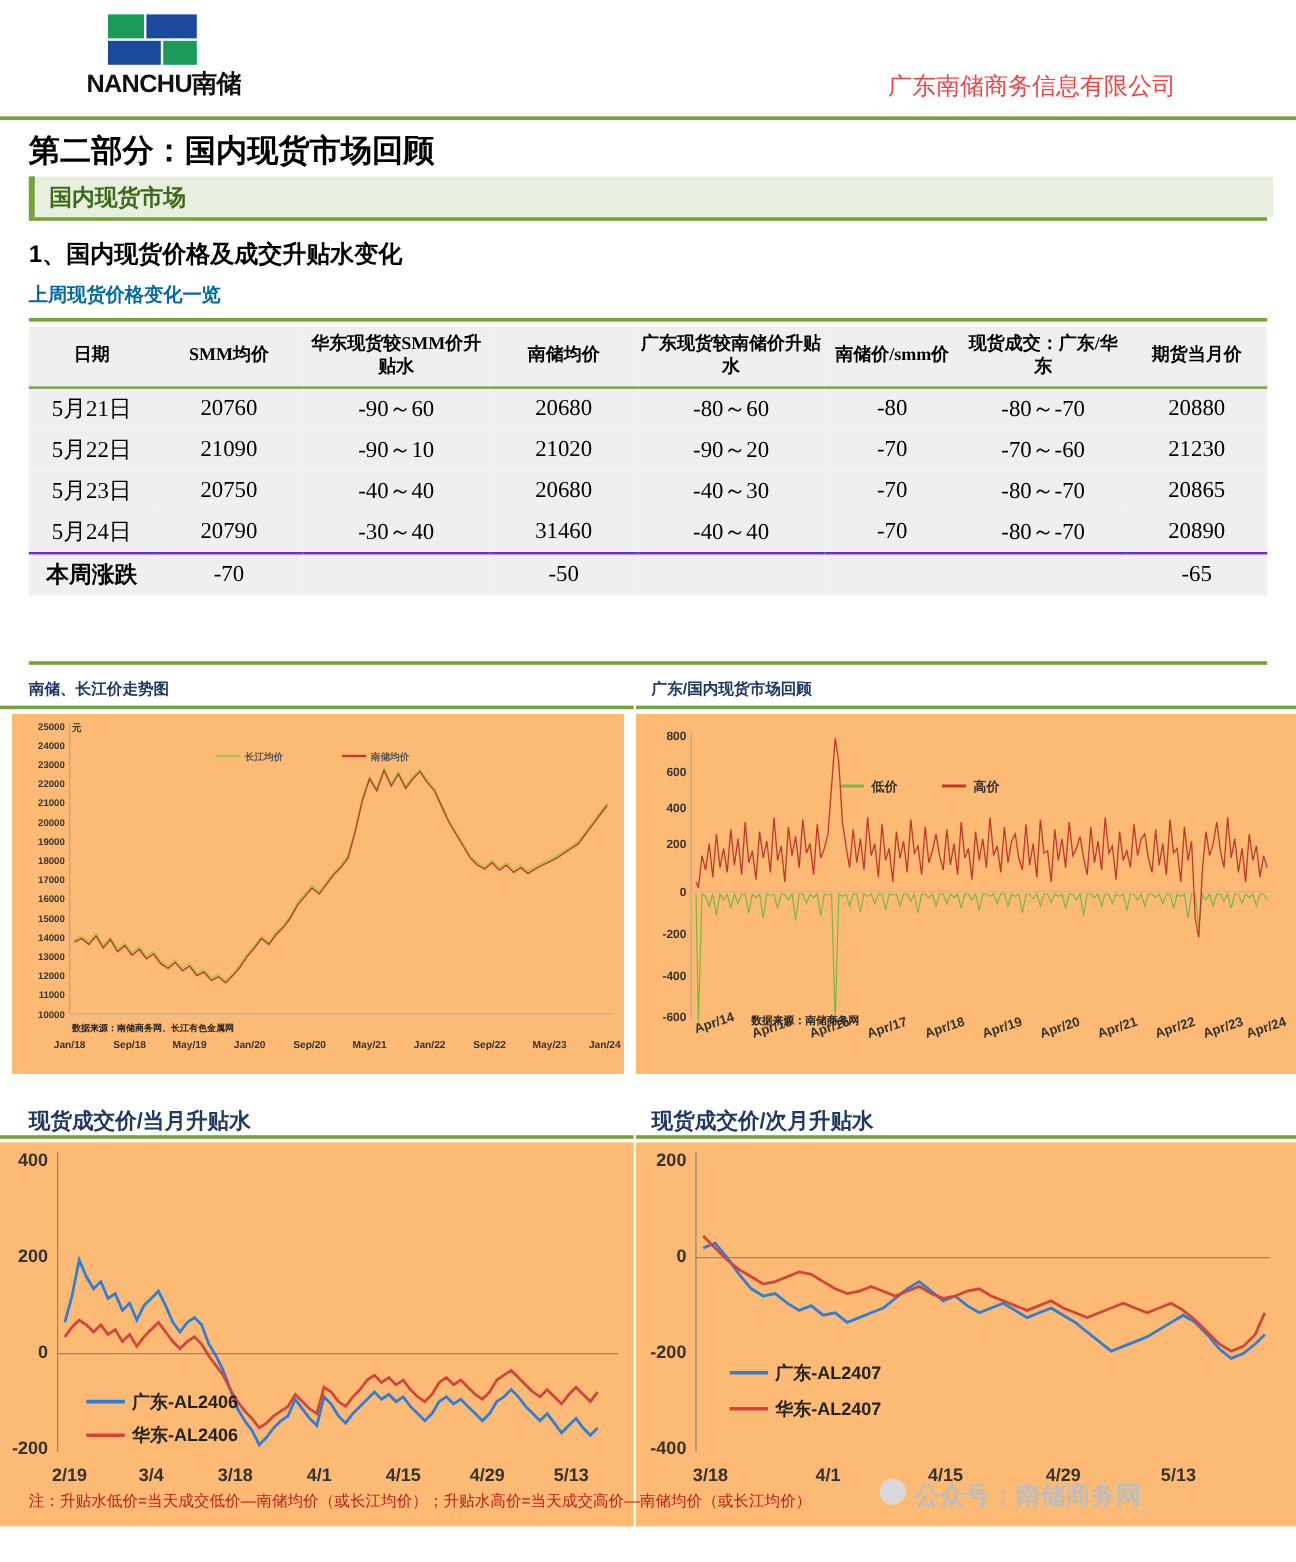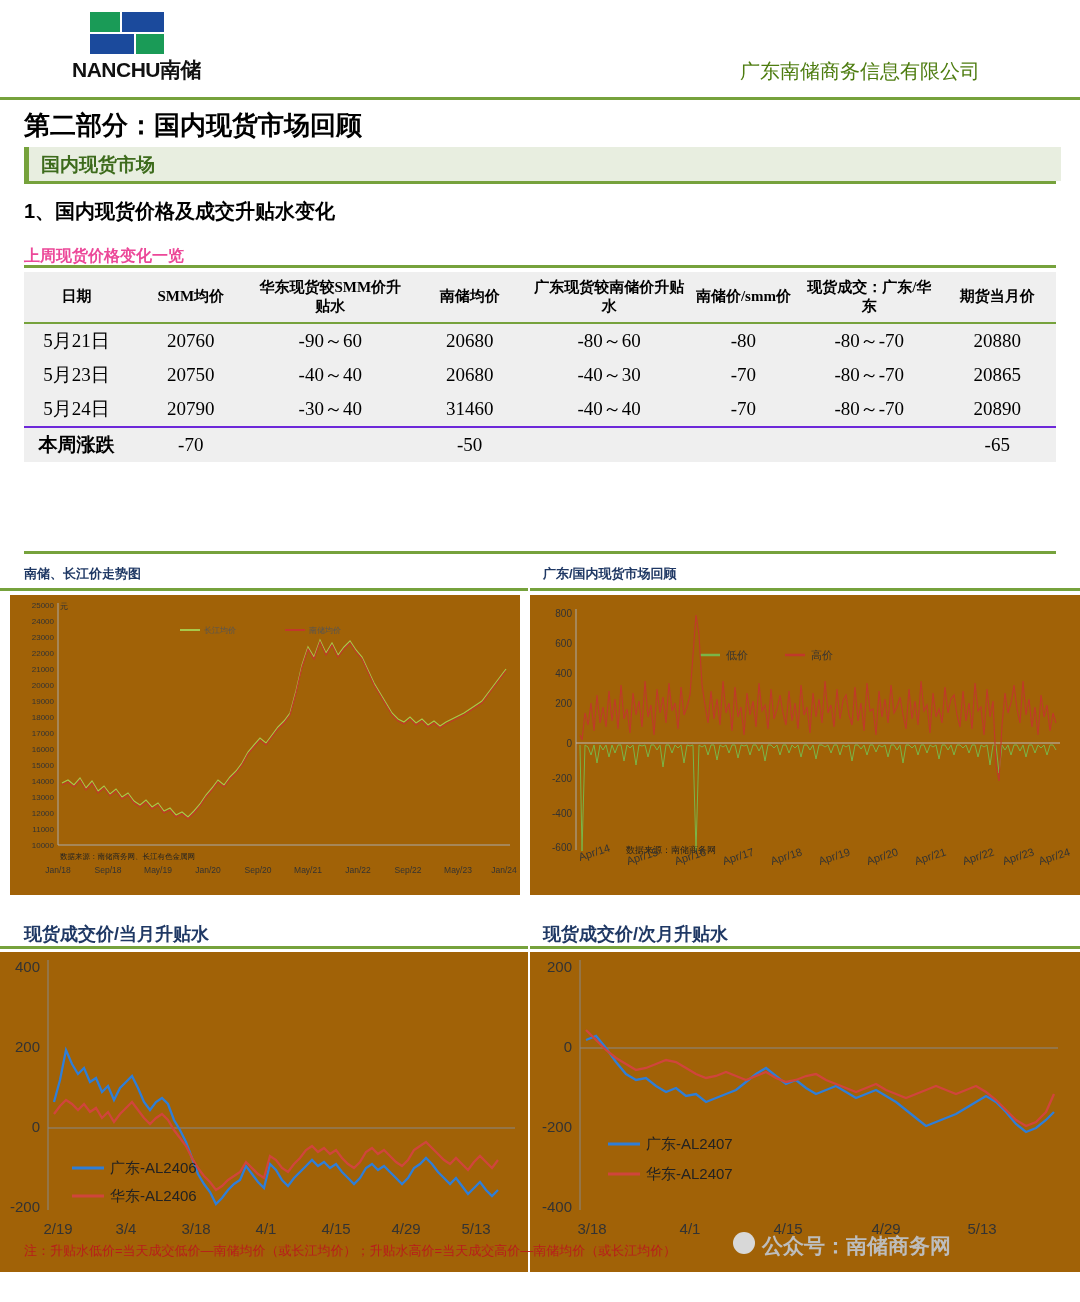--- a/index.html
+++ b/index.html
@@ -12,51 +12,51 @@
     overflow:hidden;
   }
   .page{position:relative;width:1080px;height:1302px;}
 
   
   .header{position:absolute;left:0;top:0;width:1080px;height:100px;text-align:center;}
   .logo-box{position:absolute;left:72px;top:12px;width:150px;height:72px;}
   .logo-mark{position:absolute;left:18px;top:0;width:74px;height:42px;}
   .logo-mark .bar{position:absolute;}
   .logo-text{position:absolute;left:0;top:44px;font-size:21px;font-weight:bold;letter-spacing:-0.5px;color:#111;}
-  .company{position:absolute;right:100px;top:58px;font-size:20px;color:#4d7c0f;}
+  .company{position:absolute;right:100px;top:58px;font-size:20px;color:#ef4444;}
   .header-rule{position:absolute;left:0;top:97px;width:1080px;height:3px;background:#76a23c;}
 
   
   .sec-title{position:absolute;left:24px;top:108px;font-size:26px;font-weight:bold;}
   .green-band{position:absolute;left:24px;top:147px;width:1032px;height:34px;background:#e8eee0;border-left:5px solid #76a23c;}
   .green-band span{display:block;padding:5px 0 0 12px;font-size:19px;font-weight:bold;color:#3d6b1c;}
   .band-rule{position:absolute;left:24px;top:181px;width:1032px;height:3px;background:#76a23c;}
   .sub-title{position:absolute;left:24px;top:198px;font-size:20px;font-weight:bold;}
-  .sub-title2{position:absolute;left:24px;top:246px;font-size:16px;font-weight:bold;color:#ec4899;}
+  .sub-title2{position:absolute;left:24px;top:236px;font-size:16px;font-weight:bold;color:#0369a1;}
   .rule-thin{position:absolute;left:24px;top:265px;width:1032px;height:3px;background:#76a23c;}
 
   
   table.price{position:absolute;left:24px;top:272px;width:1032px;border-collapse:collapse;table-layout:fixed;}
   table.price th{
     background:#efefef;border-bottom:2px solid #76a23c;
     font-size:15px;font-weight:bold;padding:6px 2px;text-align:center;line-height:1.25;
     font-family:"Liberation Serif","DejaVu Serif",serif;
   }
   table.price td{
     background:#efefef;font-size:19px;text-align:center;padding:4px 2px;
     font-family:"Liberation Serif","DejaVu Serif",serif;
   }
   table.price tr.last td{border-top:2px solid #6d28d9;font-weight:bold;}
   table.price tr.last td.val{font-weight:normal;}
   .tbl-bottom{position:absolute;left:24px;top:551px;width:1032px;height:3px;background:#76a23c;}
 
   
   .panel-title{position:absolute;font-size:13px;font-weight:bold;color:#1f3864;}
   .panel-rule{position:absolute;height:3px;background:#76a23c;}
-  .chart{position:absolute;background:#a16207;}
+  .chart{position:absolute;background:#fdba74;font-weight:bold;}
 
   .footnote{position:absolute;left:24px;top:1242px;font-size:13px;color:#b91c1c;}
 
   .watermark{position:absolute;left:730px;top:1232px;font-size:21px;color:#bdbdbd;font-weight:bold;}
   .wm-circle{position:absolute;left:733px;top:1232px;width:22px;height:22px;border-radius:11px;background:#d8d8d8;}
 </style>
 </head>
 <body>
 
 <div class="page">
@@ -110,20 +110,30 @@
     <tbody>
       <tr>
         <td>5月21日</td>
         <td>20760</td>
         <td>-90～60</td>
         <td>20680</td>
         <td>-80～60</td>
         <td>-80</td>
         <td>-80～-70</td>
         <td>20880</td>
+      </tr>
+      <tr>
+        <td>5月22日</td>
+        <td>21090</td>
+        <td>-90～10</td>
+        <td>21020</td>
+        <td>-90～20</td>
+        <td>-70</td>
+        <td>-70～-60</td>
+        <td>21230</td>
       </tr>
       <tr>
         <td>5月23日</td>
         <td>20750</td>
         <td>-40～40</td>
         <td>20680</td>
         <td>-40～30</td>
         <td>-70</td>
         <td>-80～-70</td>
         <td>20865</td>

